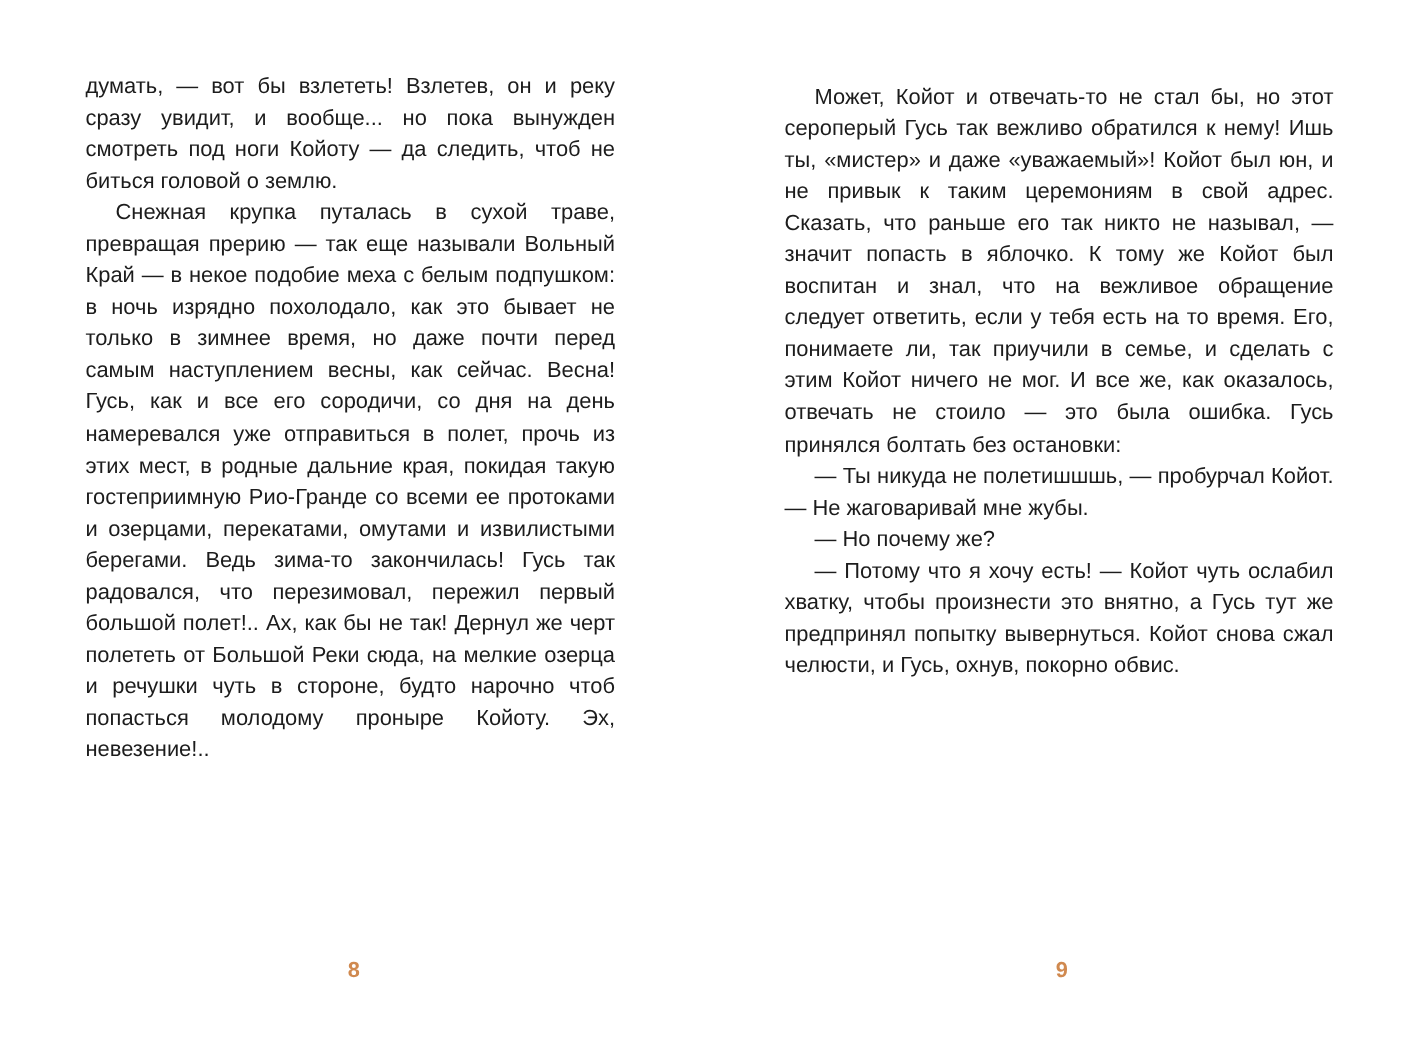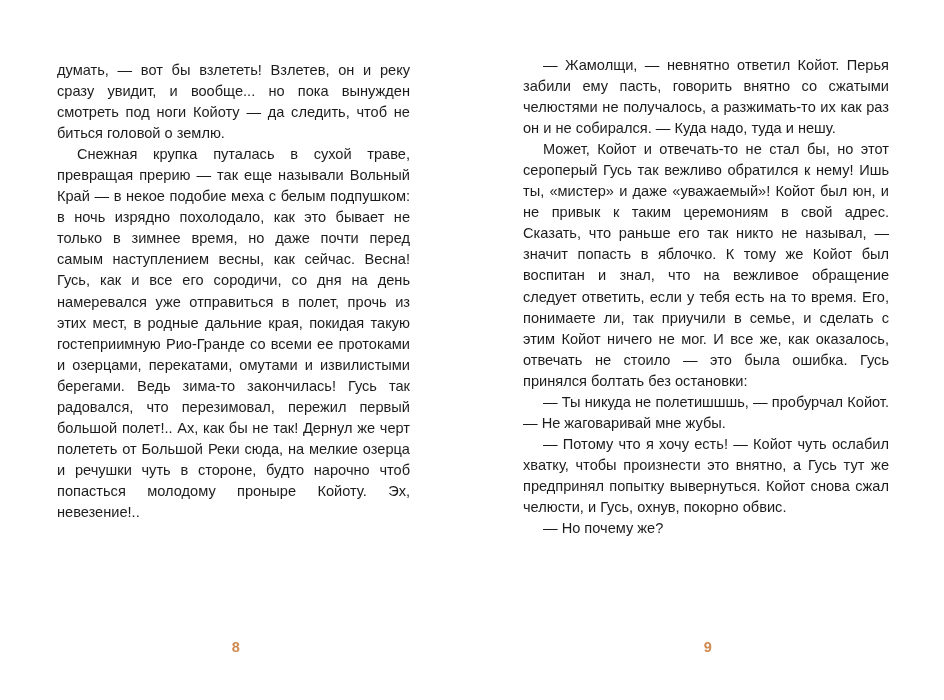--- a/index.html
+++ b/index.html
@@ -21,21 +21,21 @@
     background: #ffffff;
     display: flex;
     box-sizing: border-box;
   }
   .page {
     position: relative;
     width: 472px;
     height: 700px;
     box-sizing: border-box;
   }
-  .page-left  { padding: 60px 62px 0 57px; }
+  .page-left  { padding: 48px 62px 0 57px; }
   .page-right { padding: 55px 55px 0 51px; }
 
   .text-block {
     font-size: 14.6px;
     line-height: 21.05px;
     text-align: justify;
     text-justify: inter-word;
     -webkit-hyphens: none;
     hyphens: none;
     word-spacing: 0px;
@@ -76,22 +76,21 @@
   <div class="page page-left">
     <div class="text-block" id="left-body">
         <p class="para cont">думать, — вот бы взлететь! Взлетев, он и реку сразу увидит, и вообще... но пока вынужден смотреть под ноги Койоту — да следить, чтоб не биться головой о землю.</p>
         <p class="para">Снежная крупка путалась в сухой траве, превращая прерию — так еще называли Вольный Край — в некое подобие меха с белым подпушком: в ночь изрядно похолодало, как это бывает не только в зимнее время, но даже почти перед самым наступлением весны, как сейчас. Весна! Гусь, как и все его сородичи, со дня на день намеревался уже отправиться в полет, прочь из этих мест, в родные дальние края, покидая такую гостеприимную Рио-Гранде со всеми ее протоками и озерцами, перекатами, омутами и извилистыми берегами. Ведь зима-то закончилась! Гусь так радовался, что перезимовал, пережил первый большой полет!.. Ах, как бы не так! Дернул же черт полететь от Большой Реки сюда, на мелкие озерца и речушки чуть в стороне, будто нарочно чтоб попасться молодому проныре Койоту. Эх, невезение!..</p>
       </div>
     <div class="folio">8</div>
   </div>
 
   <div class="page page-right">
     <div class="text-block" id="right-body">
-        <p class="para">— Жамолщи, — невнятно ответил Койот. Перья забили ему пасть, говорить внятно со сжатыми челюстями не получалось, а разжимать-то их как раз он и не собирался. — Куда надо, туда и нешу.</p>
         <p class="para">Может, Койот и отвечать-то не стал бы, но этот сероперый Гусь так вежливо обратился к нему! Ишь ты, «мистер» и даже «уважаемый»! Койот был юн, и не привык к таким церемониям в свой адрес. Сказать, что раньше его так никто не называл, — значит попасть в яблочко. К тому же Койот был воспитан и знал, что на вежливое обращение следует ответить, если у тебя есть на то время. Его, понимаете ли, так приучили в семье, и сделать с этим Койот ничего не мог. И все же, как оказалось, отвечать не стоило — это была ошибка. Гусь принялся болтать без остановки:</p>
         <p class="para">— Ты никуда не полетишшшь, — пробурчал Койот. — Не жаговаривай мне жубы.</p>
+        <p class="para">— Но почему же?</p>
         <p class="para">— Потому что я хочу есть! — Койот чуть ослабил хватку, чтобы произнести это внятно, а Гусь тут же предпринял попытку вывернуться. Койот снова сжал челюсти, и Гусь, охнув, покорно обвис.</p>
-        <p class="para">— Но почему же?</p>
       </div>
     <div class="folio">9</div>
   </div>
 
 </div>
 
 </body></html>

